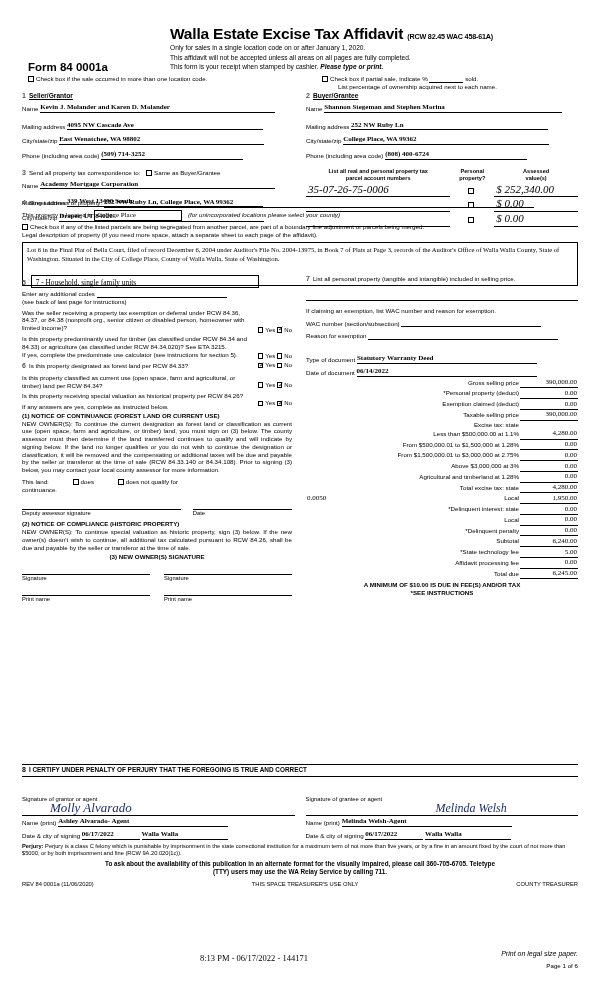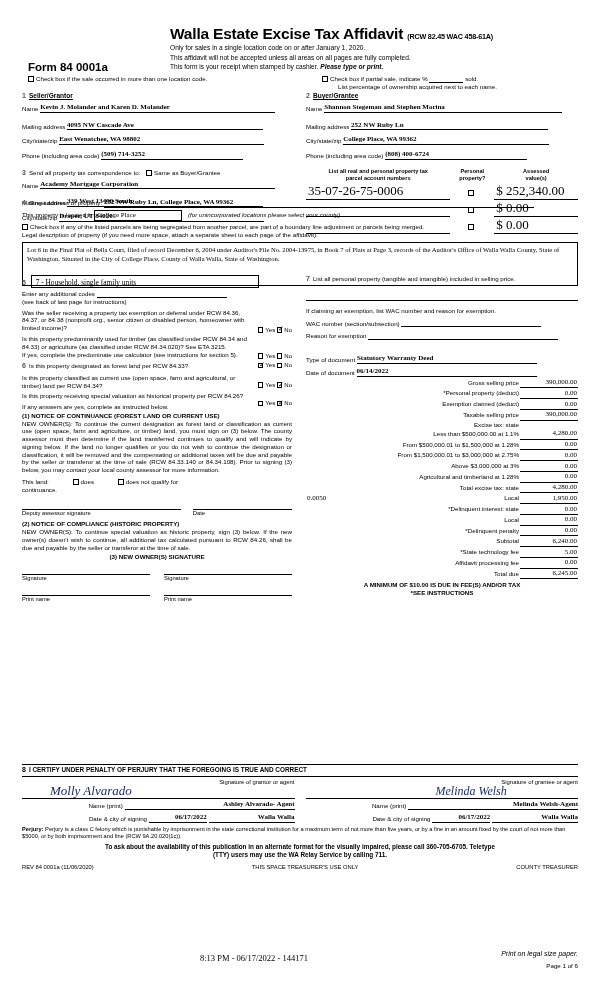--- a/index.html
+++ b/index.html
@@ -59,21 +59,21 @@
   .secnum { font-size:7px; font-weight:bold; color:#555; margin-right:3px;}
   .sechead { font-size:6.6px; font-weight:bold; }
   .row { margin-top:2px; }
   .lbl { display:inline-block; }
   .fill { display:inline-block; border-bottom:0.7px solid #000; vertical-align:bottom;font-weight:bold;}
   .val { font-family:"Liberation Serif", serif; font-size:7px; }
 
   
   .ptbl { width:272px; font-size:5.6px; border-collapse:collapse; margin-top:1px;}
   .ptbl th { font-weight:bold; font-size:5.6px; vertical-align:bottom; padding:0 1px 1px 1px; text-align:center;}
-  .ptbl td { border-bottom:0.7px solid #000; height:10px; font-family:"Liberation Serif",serif; font-size:13px; padding:0 2px;}
+  .ptbl td { border-bottom:0.7px solid #000; height:10px; font-family:"Liberation Serif",serif; font-size:11px; padding:0 2px;font-style:italic;}
   .ptbl td.c { text-align:center; border-bottom:none; }
 
   .legalbox { border:0.8px solid #000; padding:3px 4px; margin-top:3px; font-family:"Liberation Serif",serif; font-size:6.6px; line-height:1.35; height:44px;}
 
   .usebox { border:0.8px solid #000; padding:2px 4px; font-family:"Liberation Serif",serif; font-size:7.4px; height:13px;}
 
   .qline { margin-top:2px; position:relative; }
   .yn { position:absolute; right:0; top:0; font-size:6px; white-space:nowrap;}
 
   
@@ -461,21 +461,21 @@
           </table>
       <div class="bold" style="text-align:center; margin-top:2px">A MINIMUM OF $10.00 IS DUE IN FEE(S) AND/OR TAX</div>
       <div class="bold" style="text-align:center">*SEE INSTRUCTIONS</div>
     </div>
 
     <div style="position:absolute; left:0; top:668px; width:556px;">
       <div class="certbar">
         <span class="secnum" style="color:#000">8</span><span>I CERTIFY UNDER PENALTY OF PERJURY THAT THE FOREGOING IS TRUE AND CORRECT</span>
       </div>
 
-      <div style="display:flex; gap:11px; margin-top:2px; position:relative;text-align:right;">
+      <div style="display:flex; gap:11px; margin-top:19px; position:relative;">
         <div style="flex:1; position:relative;">
           <div style="font-size:5.9px">Signature of grantor or agent</div>
           <div style="border-bottom:0.7px solid #000; height:13px; position:relative; overflow:hidden;">
             <span class="scrib" style="position:absolute; left:28px; top:-3px;">Molly Alvarado</span>
           </div>
           <div style="margin-top:1px">
             <span>Name (print)</span>
             <span class="fill" style="width:170px"><span class="val">Ashley Alvarado- Agent</span></span>
           </div>
           <div style="margin-top:3px">

